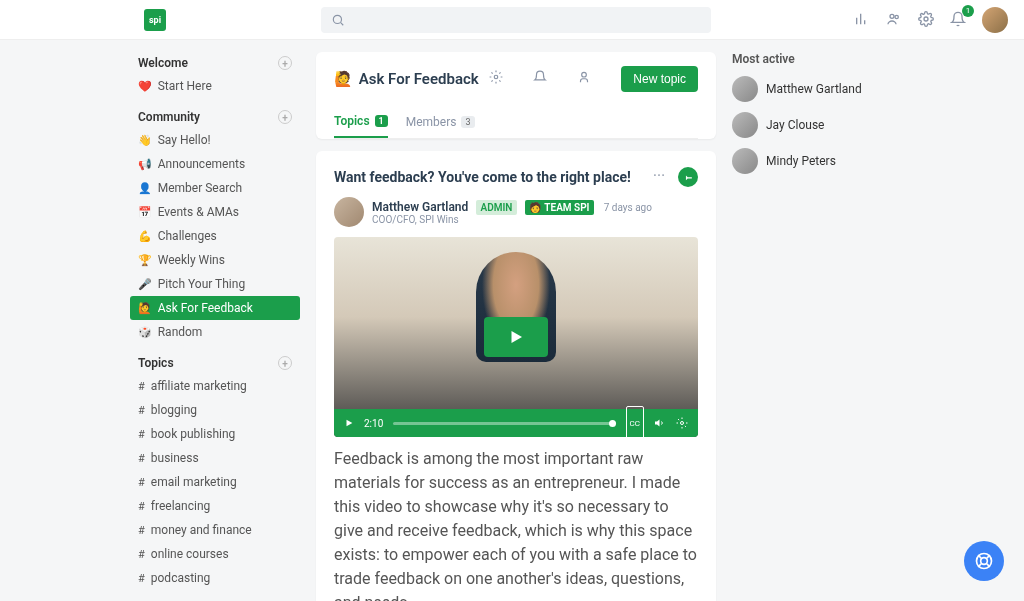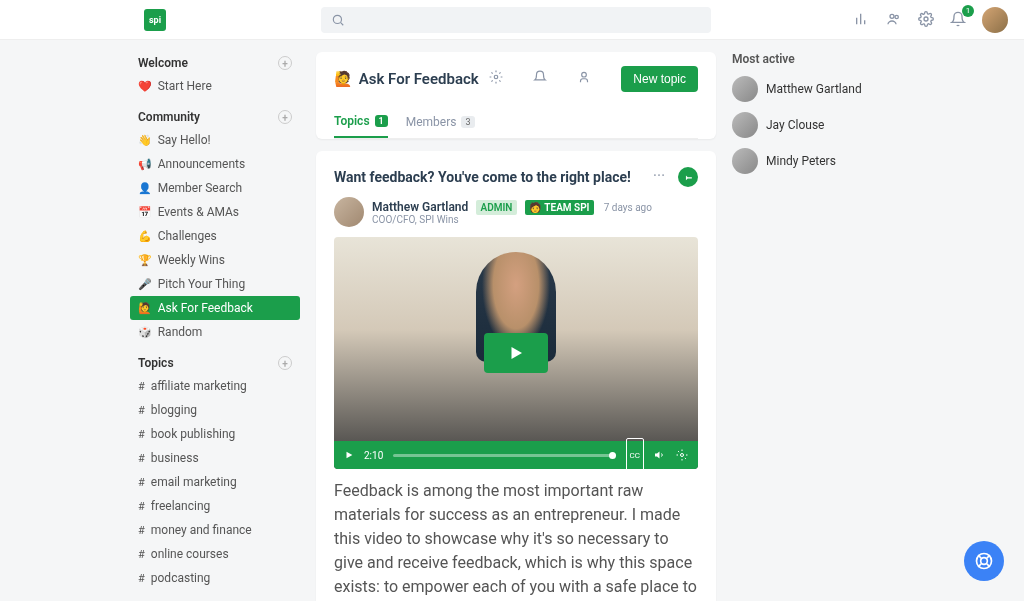--- a/index.html
+++ b/index.html
@@ -35,21 +35,21 @@
 .post-title { font-size: 14px; font-weight: 700; text-align: right; }
 .post-header-actions { display: flex; gap: 8px; align-items: center; }
 .pin-btn { width: 20px; height: 20px; background: #1b9e4b; border-radius: 50%; display: flex; align-items: center; justify-content: center; color: #fff; }
 .author-row { display: flex; align-items: center; gap: 8px; margin-bottom: 10px; }
 .author-avatar { width: 30px; height: 30px; border-radius: 50%; background: linear-gradient(135deg, #c8b5a0, #a08870); }
 .author-name { font-size: 12px; font-weight: 600; }
 .author-meta { font-size: 10px; color: #8a94a6; }
 .role-badge { font-size: 10px; padding: 2px 5px; border-radius: 2px; font-weight: 600; margin-left: 4px; }
 .role-admin { background: #d4edda; color: #1b9e4b; }
 .role-team { background: #1b9e4b; color: #fff; }
-.video-wrap { position: relative; width: 100%; height: 232px; background: linear-gradient(180deg, #e8e4d8 0%, #d4c9b8 40%, #3a3a3a 100%); border-radius: 4px; overflow: hidden; margin-bottom: 10px; }
+.video-wrap { position: relative; width: 100%; height: 200px; background: linear-gradient(180deg, #e8e4d8 0%, #d4c9b8 40%, #3a3a3a 100%); border-radius: 4px; overflow: hidden; margin-bottom: 10px; }
 .video-play-overlay { position: absolute; top: 50%; left: 50%; transform: translate(-50%, -50%); width: 64px; height: 40px; background: #1b9e4b; display: flex; align-items: center; justify-content: center; border-radius: 4px; }
 .video-controls { position: absolute; bottom: 0; left: 0; right: 0; height: 28px; background: #1b9e4b; display: flex; align-items: center; padding: 0 10px; gap: 10px; color: #fff; font-size: 10px; }
 .progress { flex: 1; height: 3px; background: rgba(255,255,255,0.4); border-radius: 2px; position: relative; }
 .progress::after { content: ""; position: absolute; right: 0; top: -2px; width: 7px; height: 7px; background: #fff; border-radius: 50%; }
 .video-person { position: absolute; top: 15px; left: 50%; transform: translateX(-50%); width: 80px; height: 110px; background: radial-gradient(ellipse at 50% 30%, #d4a080 0%, #b8906a 40%, transparent 60%), linear-gradient(#2a3a4a, #1a2a3a); border-radius: 40px 40px 10px 10px; }
 .post-body { font-size: 16px; color: #555; line-height: 1.5; margin-bottom: 8px; }
 .see-less { font-size: 11px; font-weight: 600; color: #333; cursor: pointer; }
 .liked-row { display: flex; align-items: center; gap: 16px; margin-top: 10px; font-size: 11px; color: #666; }
 .liked-avatar { width: 20px; height: 20px; border-radius: 50%; background: linear-gradient(135deg, #ddd, #999); }
 .rightcol { width: 160px; }

